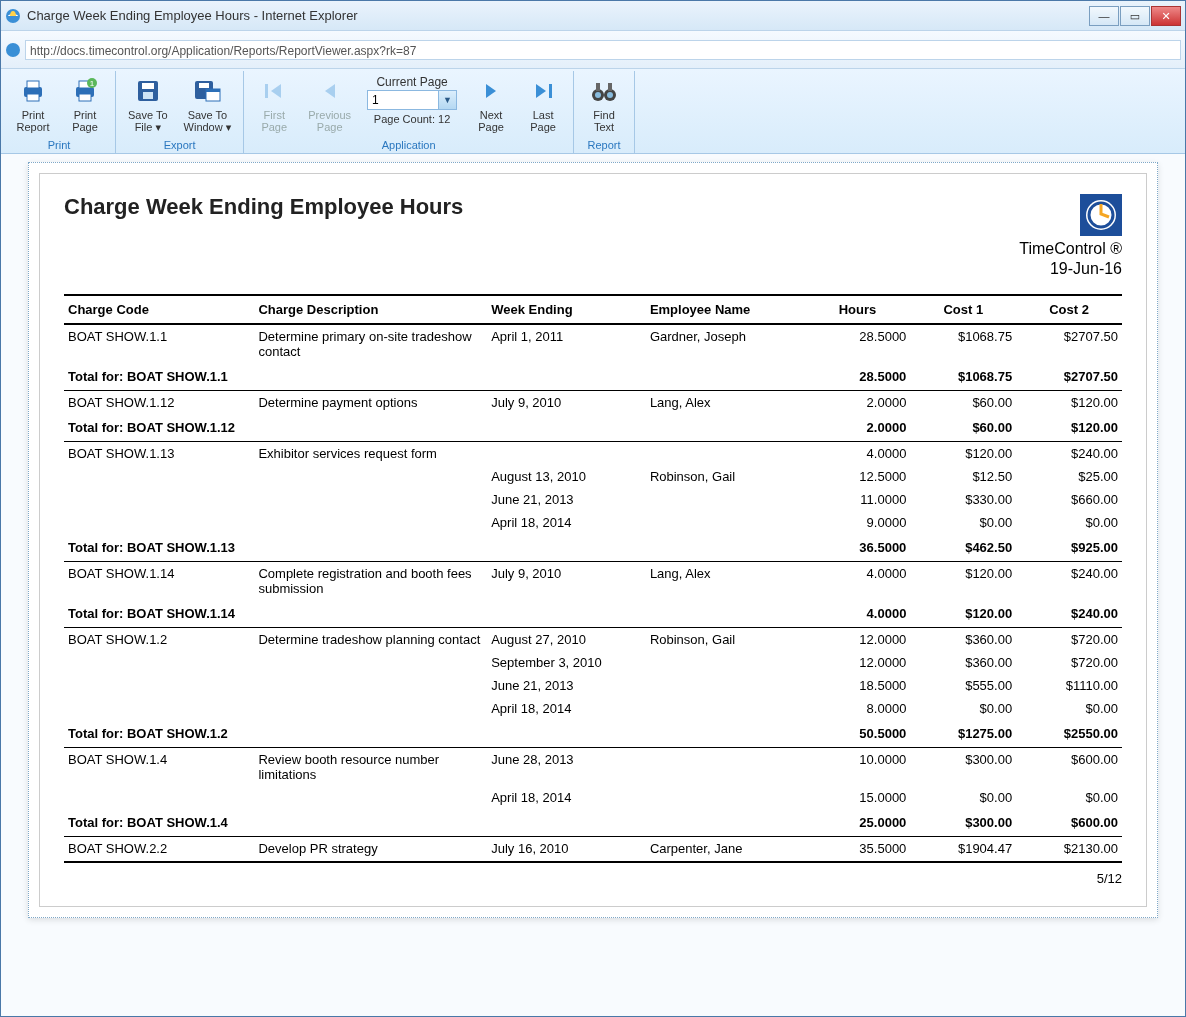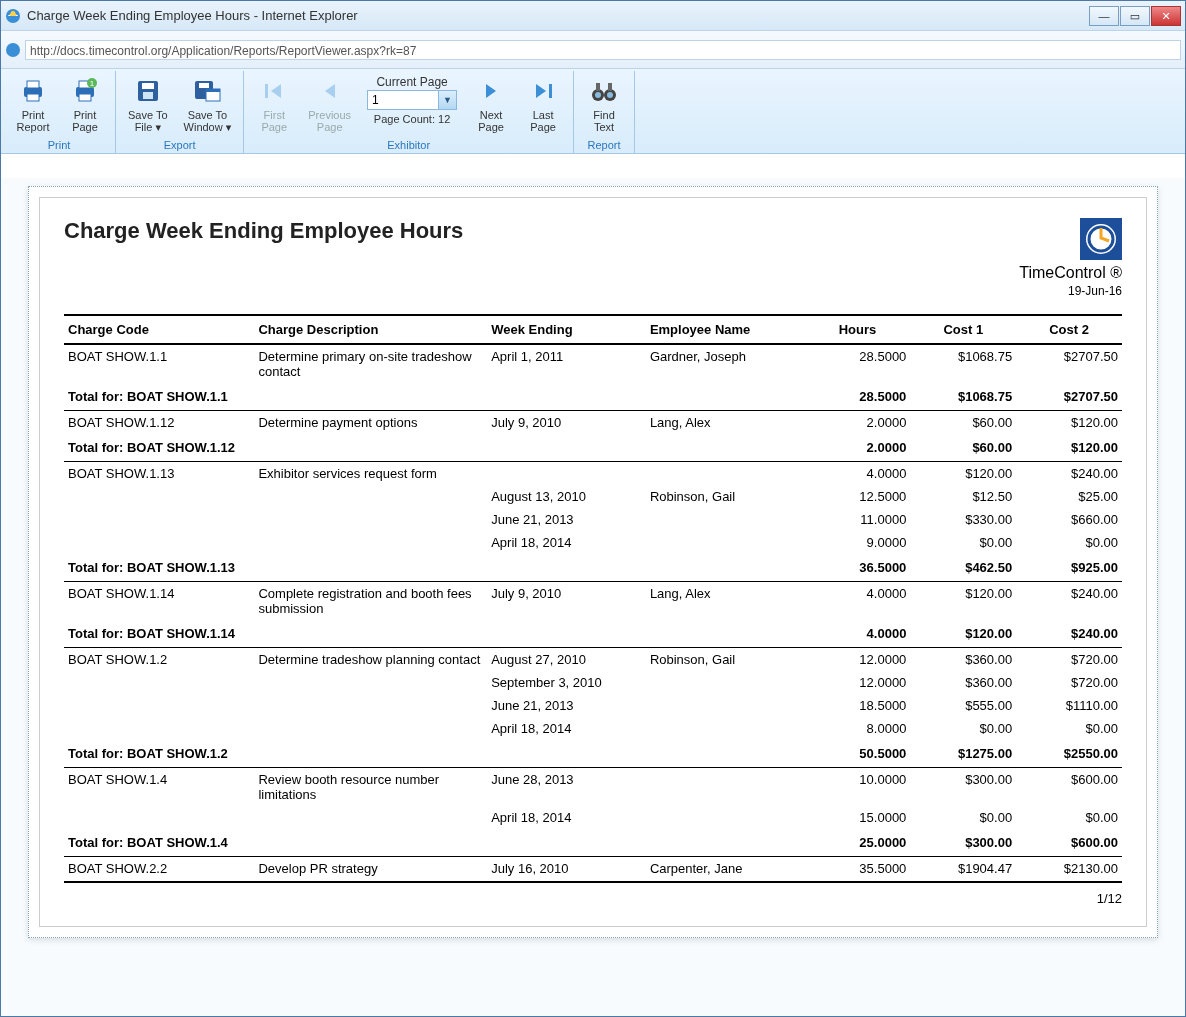--- a/index.html
+++ b/index.html
@@ -30,31 +30,31 @@
 .tgroup .glabel { font-size:11px; color:#2a77bf; margin-top:2px; }
 
 .nav-center { display:flex; flex-direction:column; align-items:center; padding:4px 6px 0 6px;}
 .nav-center .cp-label { font-size:12px; color:#333; }
 .pagefield { display:flex; align-items:center; border:1px solid #8bb8e0; background:#fff; height:20px; margin-top:1px;}
 .pagefield input { border:none; width:70px; padding:1px 4px; font-size:12px; outline:none;}
 .pagefield .dd { width:18px; height:18px; background:linear-gradient(#dbeefc,#b4d8f2); border-left:1px solid #8bb8e0; display:flex; align-items:center; justify-content:center; font-size:9px; color:#2a5a88;}
 .nav-center .pc { font-size:11px; color:#333; margin-top:3px;}
 
 
-.viewer { flex:1; background:#f8fbfe; display:flex; align-items:flex-start; justify-content:center; padding:8px; overflow:auto;margin-top:24px;}
+.viewer { flex:1; background:#f8fbfe; display:flex; align-items:flex-start; justify-content:center; padding:8px; overflow:auto;}
 .page-outer { width:1130px; border:1px dotted #7fa8c8; padding:10px; background:#fff; box-shadow:0 2px 6px rgba(0,0,0,0.12);}
 .page { border:1px solid #ccc; padding:20px 24px; background:#fff; font-family: Arial, sans-serif;}
 
 
 .report-head { display:flex; justify-content:space-between; align-items:flex-start; margin-bottom:16px;}
 .report-title { font-size:22px; font-weight:bold; color:#222; }
 .report-right { text-align:right; font-size:13px; }
 .report-right .logo { width:42px; height:42px; margin-left:auto; display:block;}
 .report-right .brand { font-weight:normal; margin-top:4px; font-size:16px;}
-.report-right .date { margin-top:2px; font-size:12px;}
+.report-right .date { margin-top:2px; font-size:16px;}
 
 .rtable { width:100%; border-collapse: collapse; }
 .rtable th { text-align:left; font-weight:bold; font-size:13px; border-top:2px solid #000; border-bottom:2px solid #000; padding:6px 4px;}
 .rtable th.num { text-align:center;}
 .rtable td { font-size:13px; padding:4px 4px; vertical-align:top;}
 .rtable td.num { text-align:right;}
 .grp-sep td { border-top:1px solid #000; }
 .tot td { font-weight:bold; padding-top:6px; border-bottom:1px solid #000; padding-bottom:6px;}
 .final-bot td { border-bottom:2px solid #000; border-bottom-width:2px;}
 
@@ -198,21 +198,21 @@
           <span class="ico">
             <svg width="26" height="22" viewBox="0 0 26 22">
                 <polygon points="6,4 6,18 16,11" class="svg-arrow"></polygon>
                 <rect x="19" y="4" width="3" height="14" class="svg-arrow"></rect>
               </svg>
           </span>
           <span class="lbl">Last
 Page</span>
         </div>
       </div>
-      <div class="glabel">Exhibitor</div>
+      <div class="glabel">Application</div>
     </div>
 
     <div class="tgroup">
       <div class="btns">
         <div class="tbtn">
           <span class="ico">
             <svg width="30" height="28" viewBox="0 0 30 28">
                 <circle cx="9" cy="18" r="6" fill="#444"></circle>
                 <circle cx="21" cy="18" r="6" fill="#444"></circle>
                 <circle cx="9" cy="18" r="3" fill="#8bd"></circle>
@@ -432,18 +432,18 @@
                 <td class="num">35.5000</td>
                 <td class="num">$1904.47</td>
                 <td class="num">$2130.00</td>
               </tr>
               <tr class="final-bot">
                 <td colspan="7" style="padding: 0px; height: 2px;"></td>
               </tr>
             </tbody>
         </table>
 
-        <div class="pagenum">1/12</div>
+        <div class="pagenum">5/12</div>
       </div>
     </div>
   </div>
 
 </div>
 
 </body></html>

